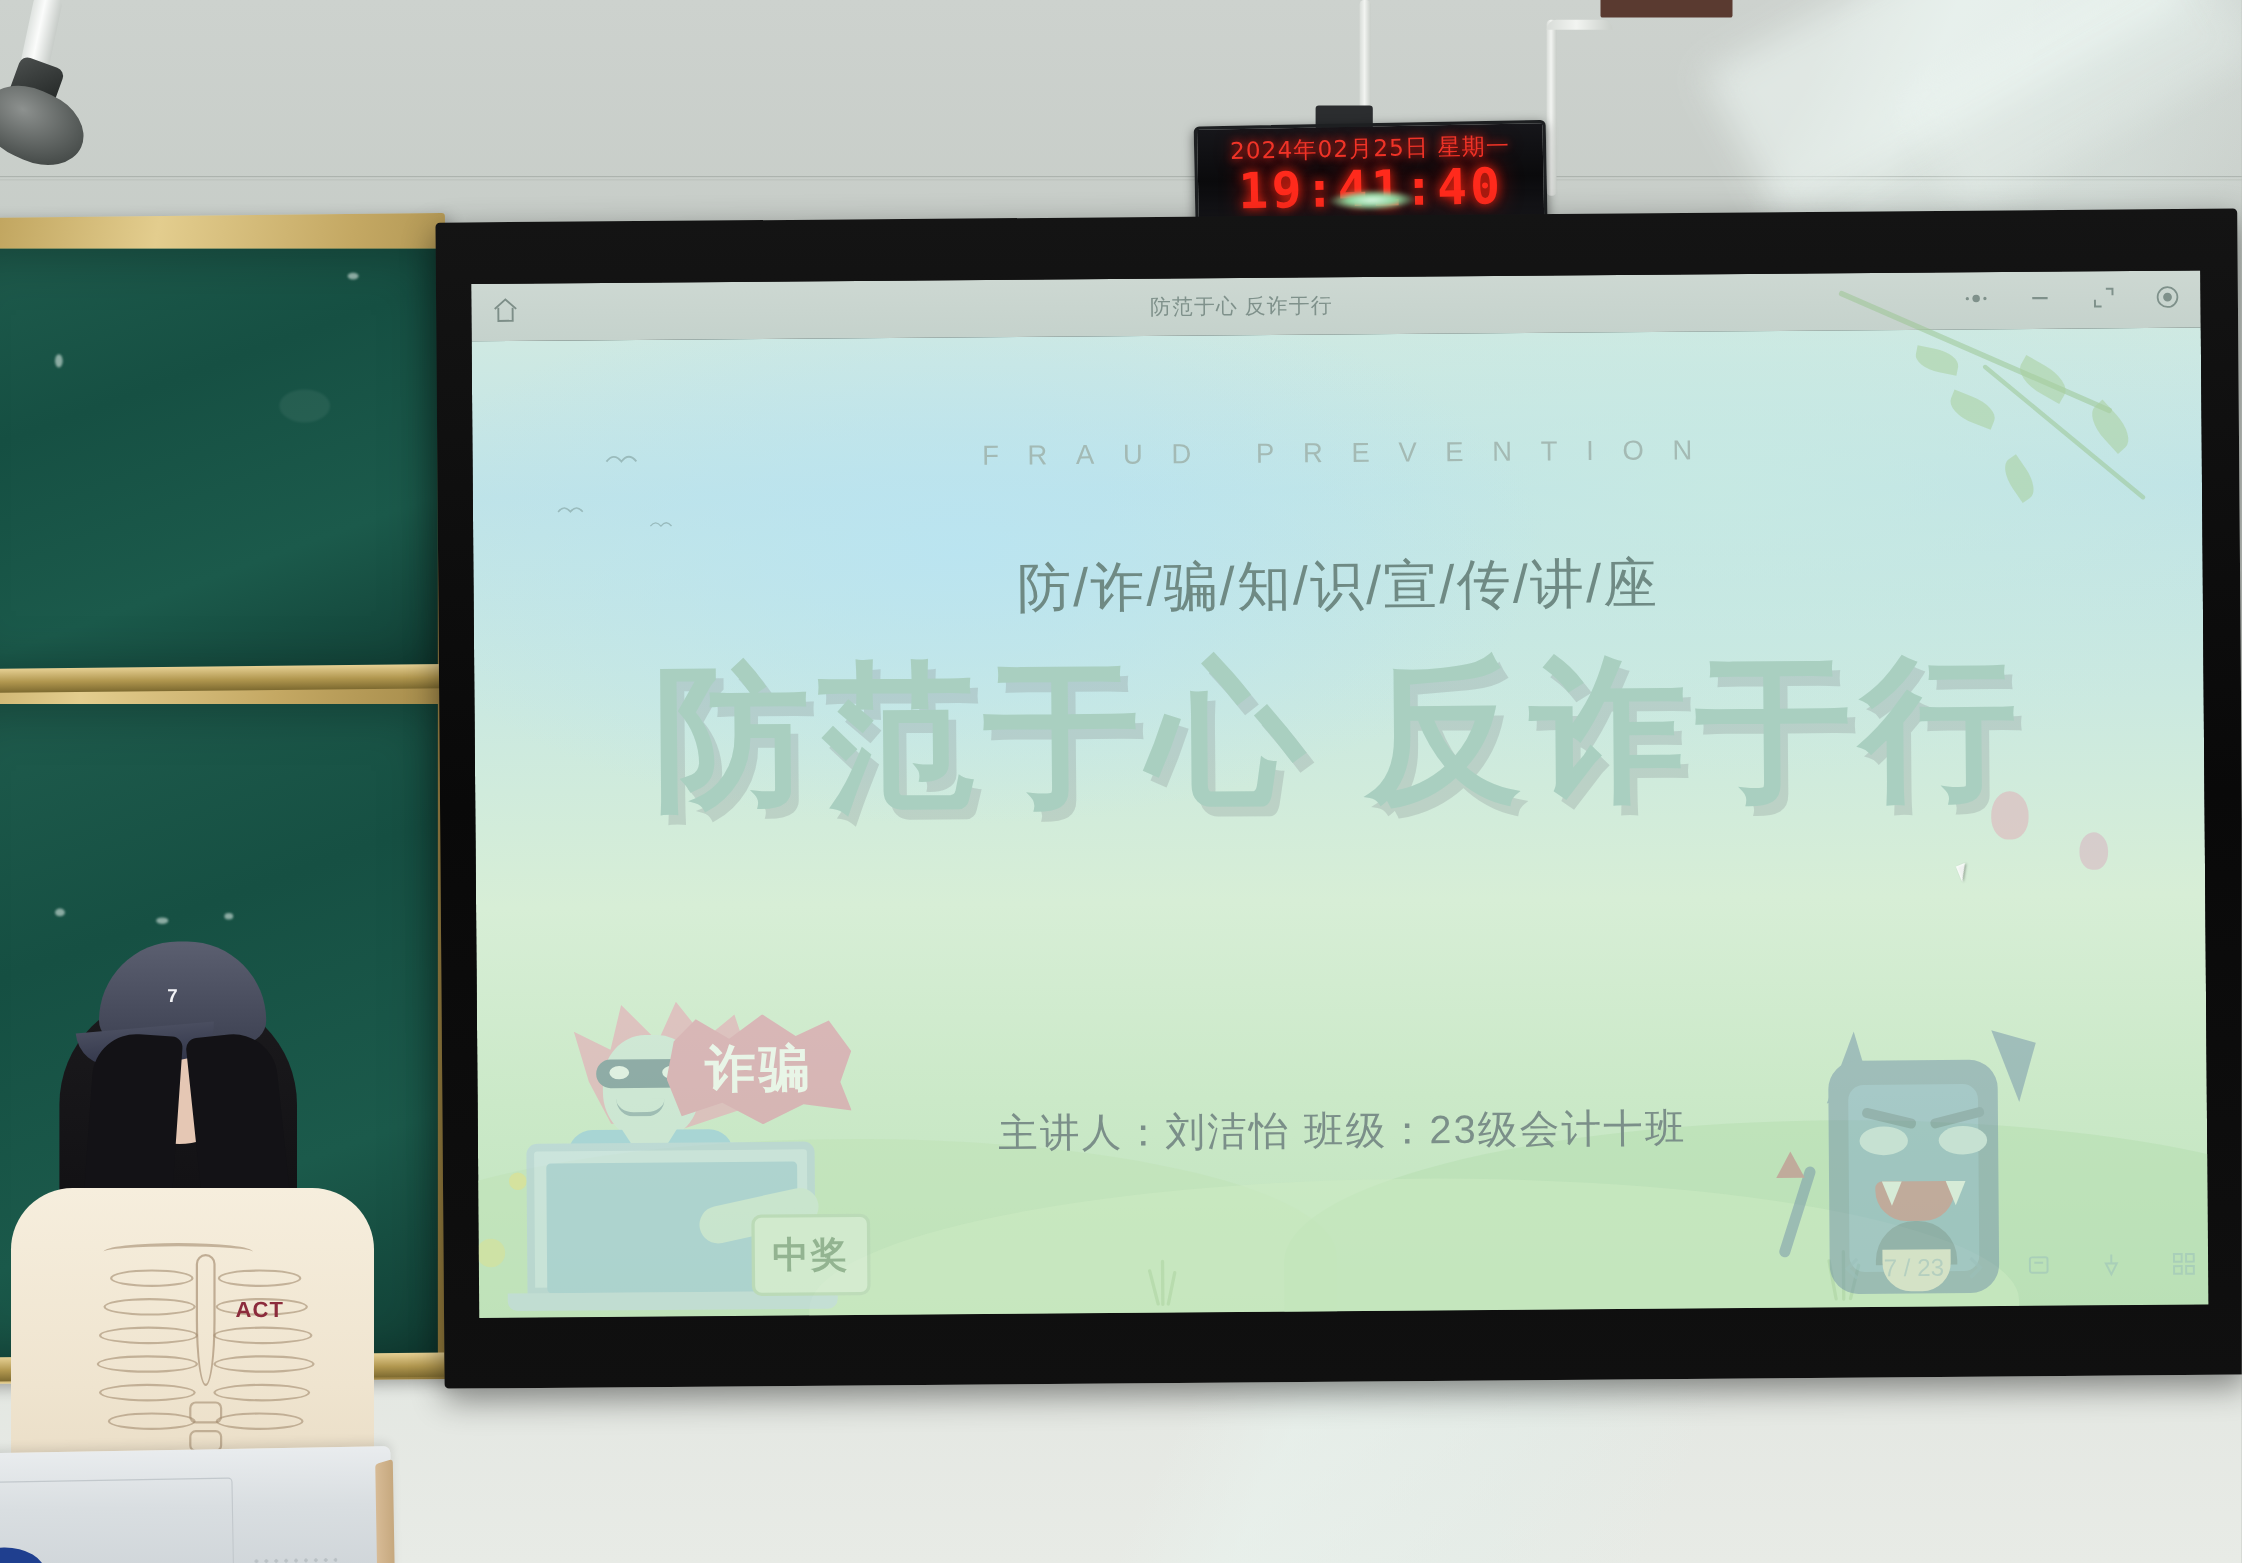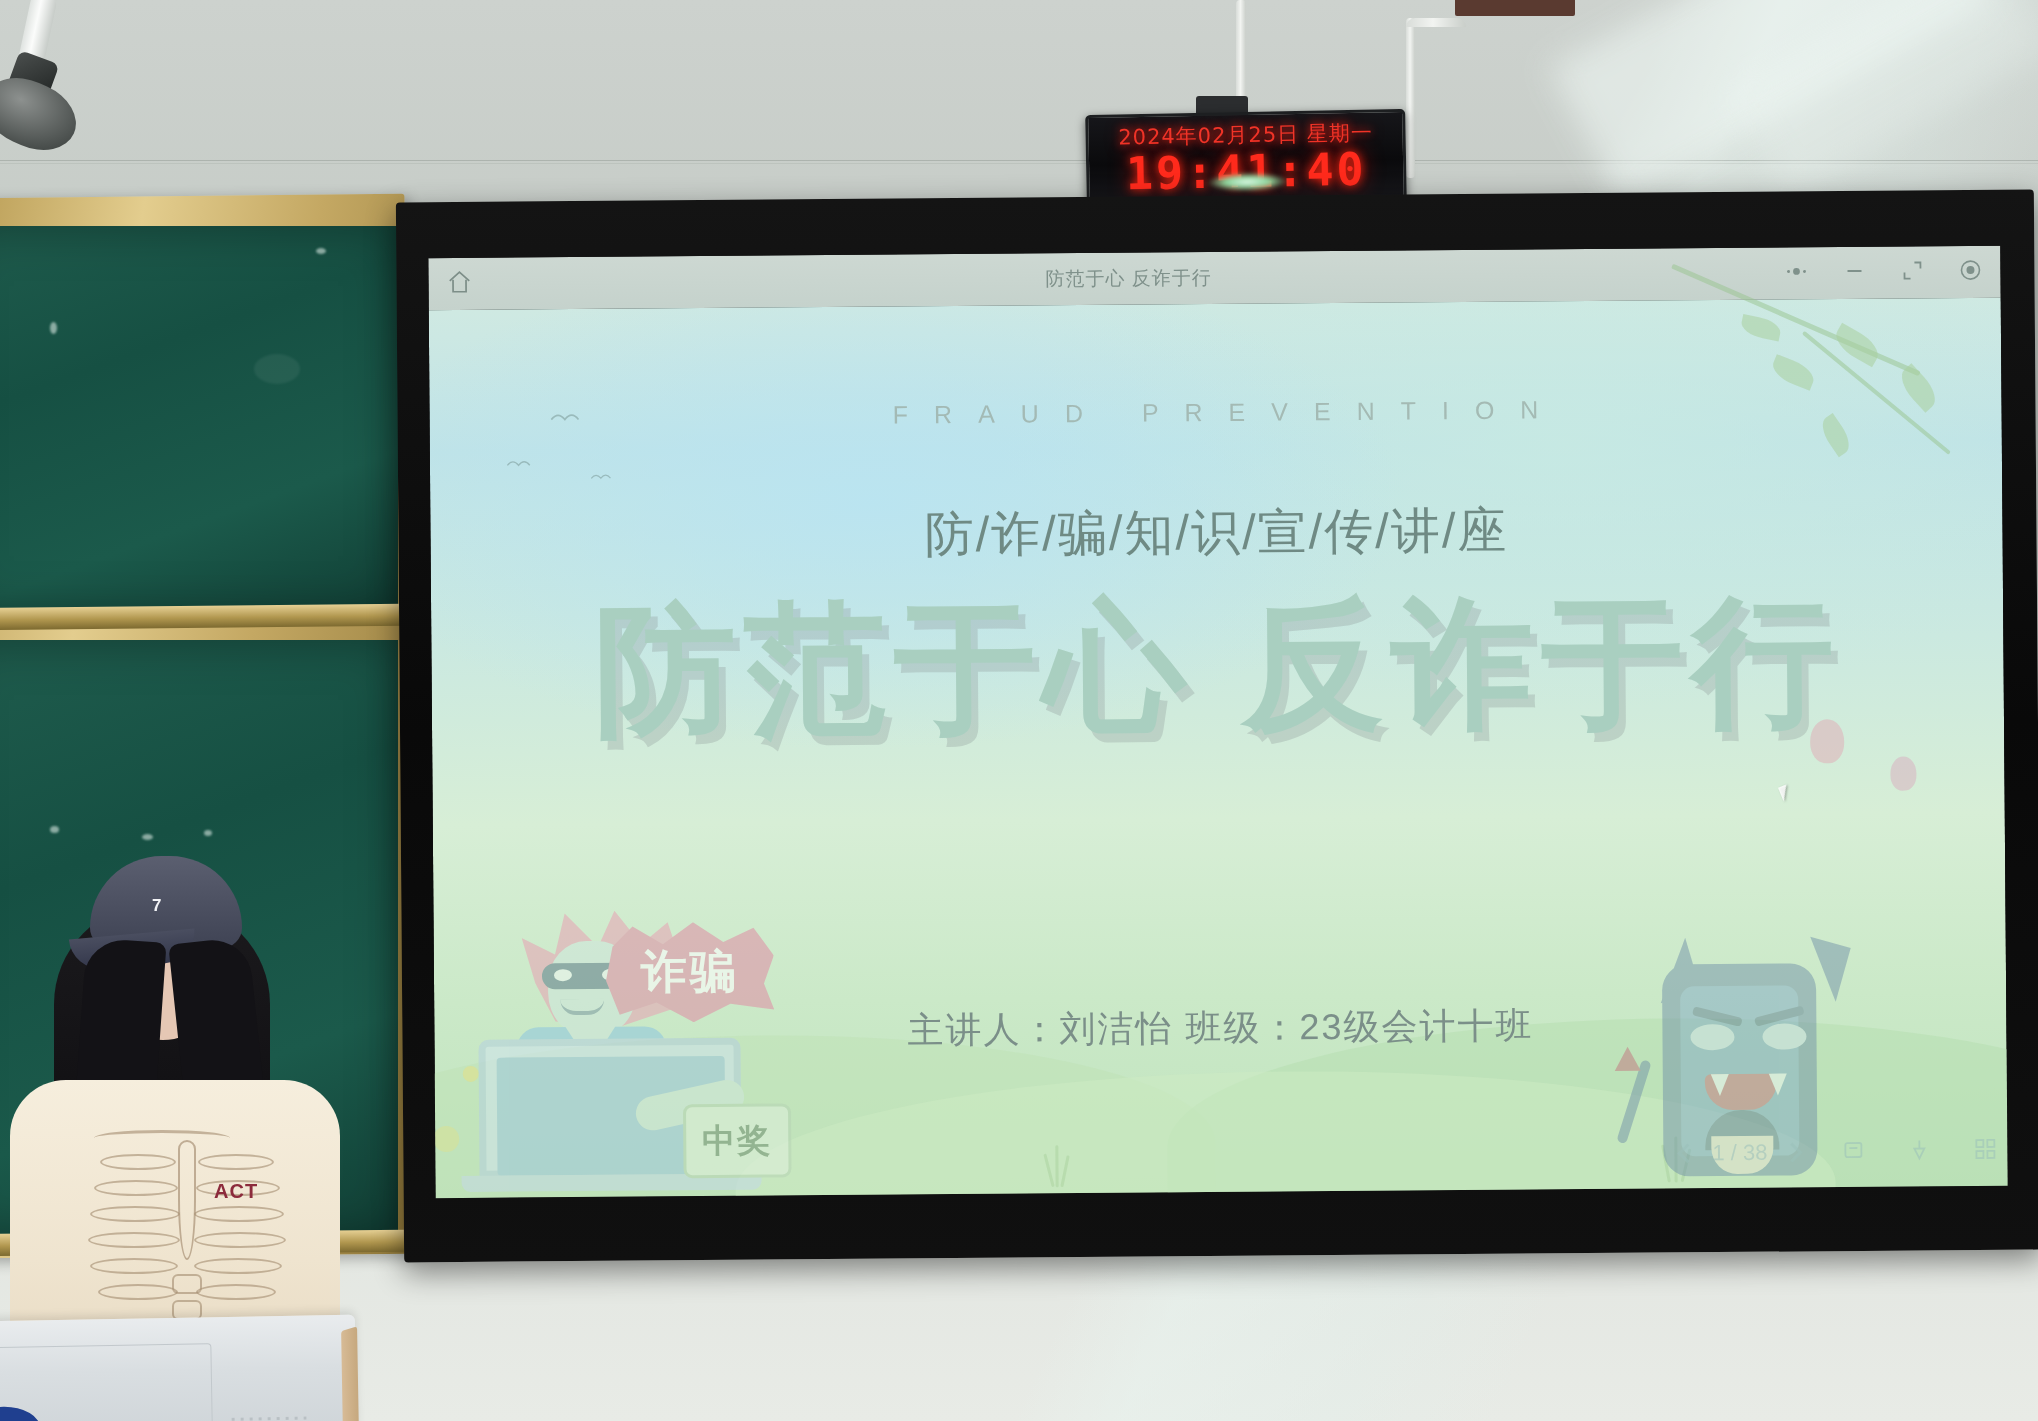--- a/index.html
+++ b/index.html
@@ -432,21 +432,21 @@
         <div class="victim-face"></div>
         <div class="tail"></div>
         <div class="tail-tip"></div>
       </div>
 
       <div class="cursor" style="left:1348px;top:486px;"></div>
 
       <div class="slide-toolbar">
         <span class="pager">
           <span class="chev l"></span>
-          <span>1 / 38</span>
+          <span>7 / 23</span>
           <span class="chev r"></span>
         </span>
         <span>
           <svg class="tool-ico" viewBox="0 0 24 24" fill="none" stroke="currentColor" stroke-width="1.8">
             <rect x="4" y="5" width="16" height="14" rx="2"></rect>
               <line x1="8" y1="10" x2="16" y2="10"></line>
           </svg>
         </span>
         <span>
           <svg class="tool-ico" viewBox="0 0 24 24" fill="none" stroke="currentColor" stroke-width="1.8">

